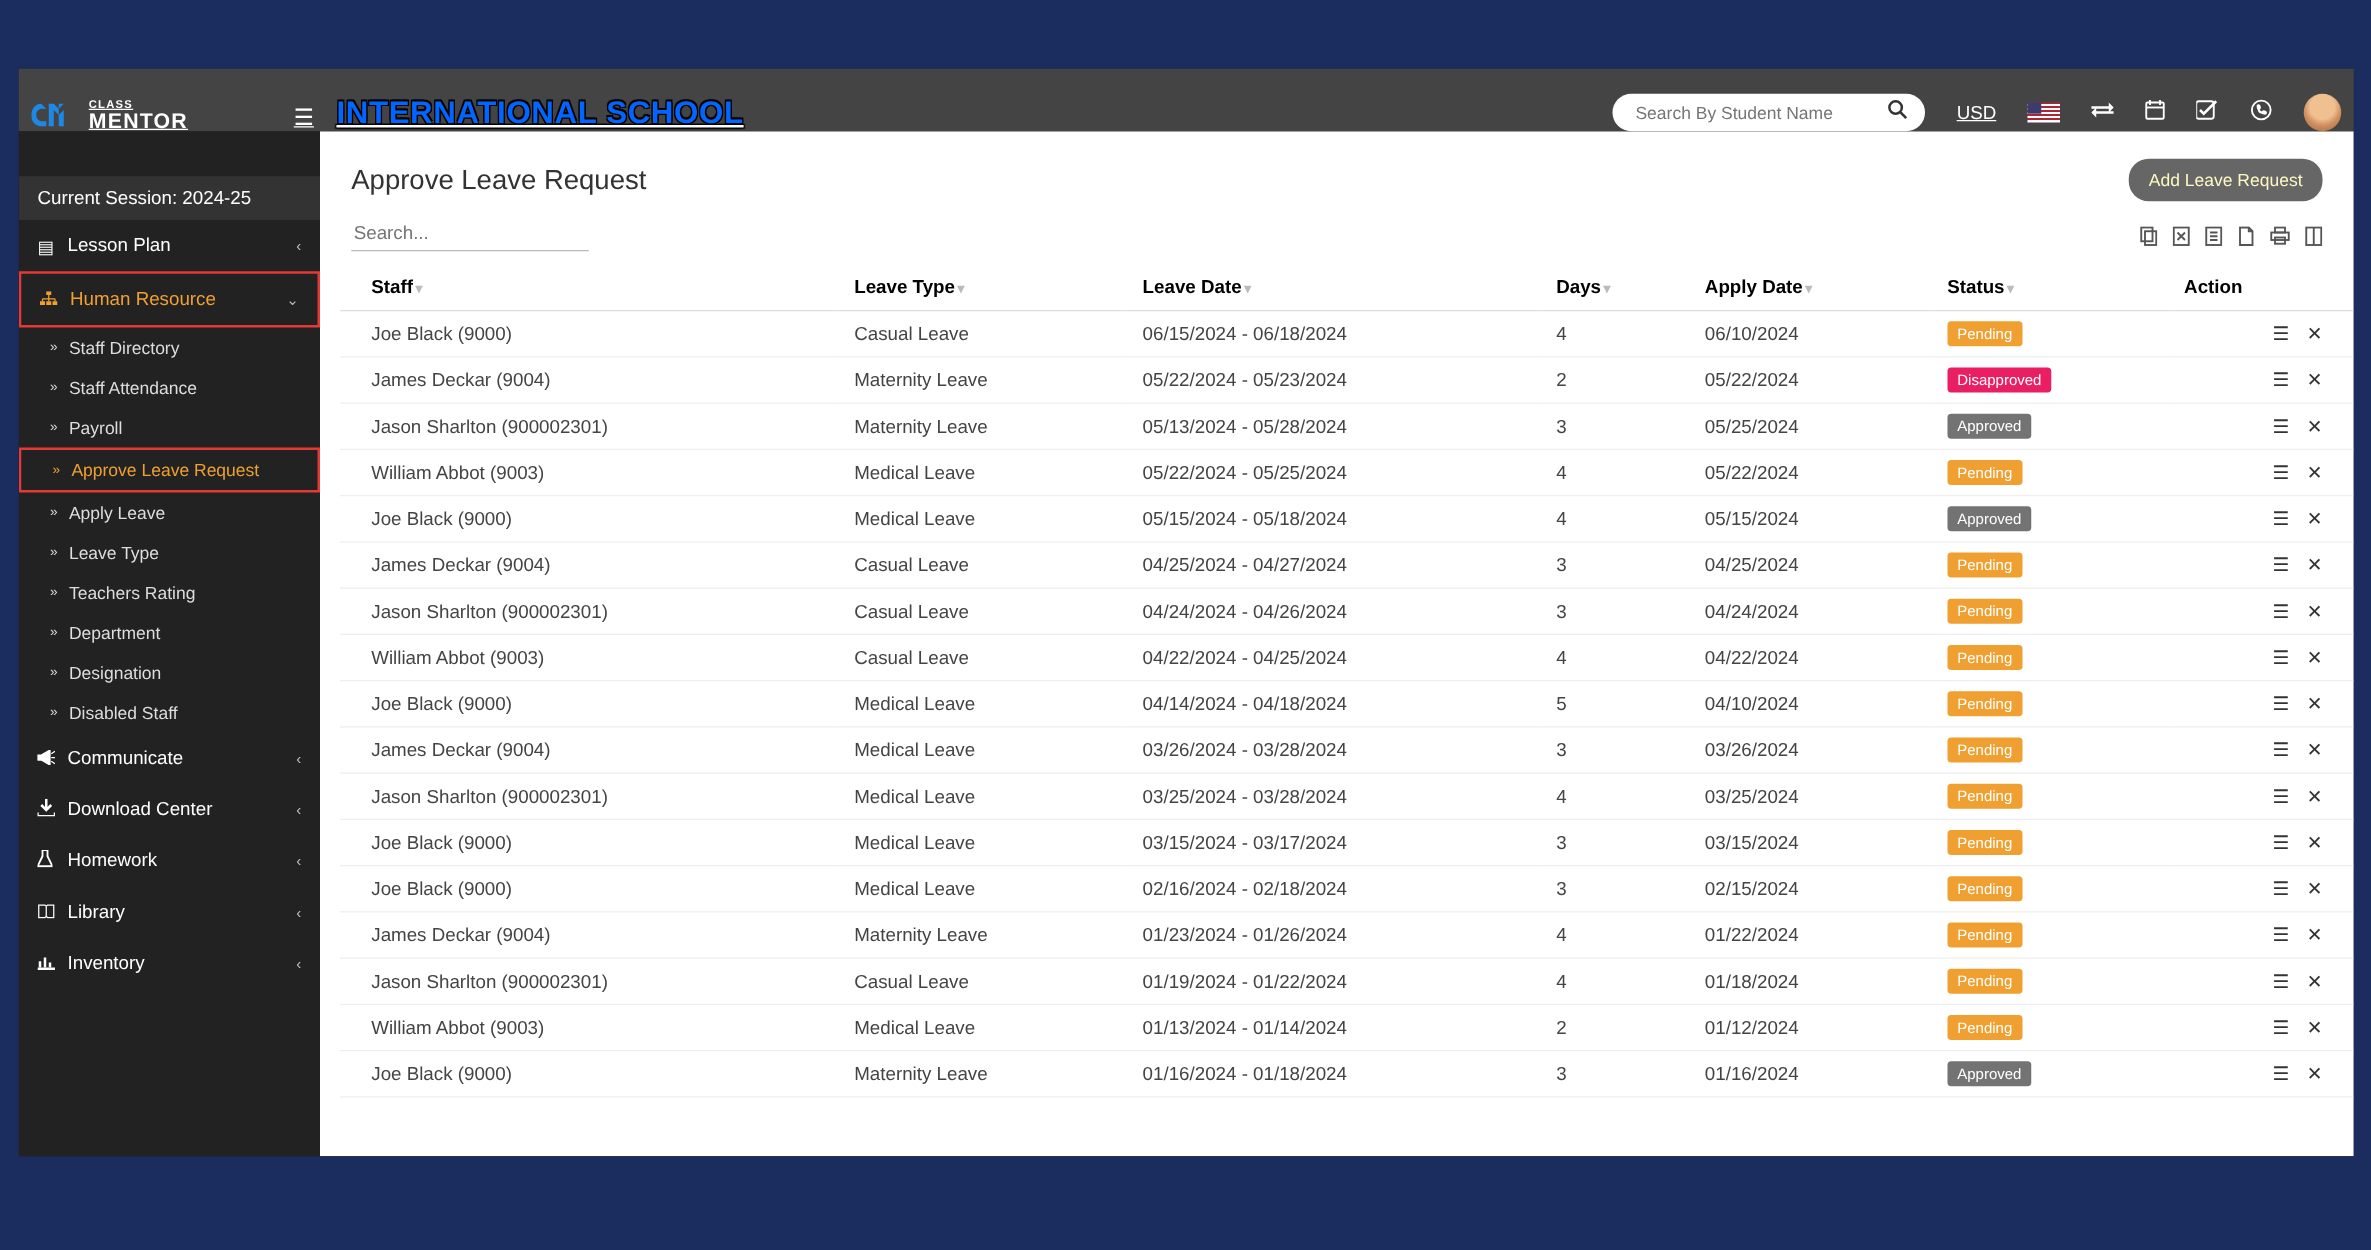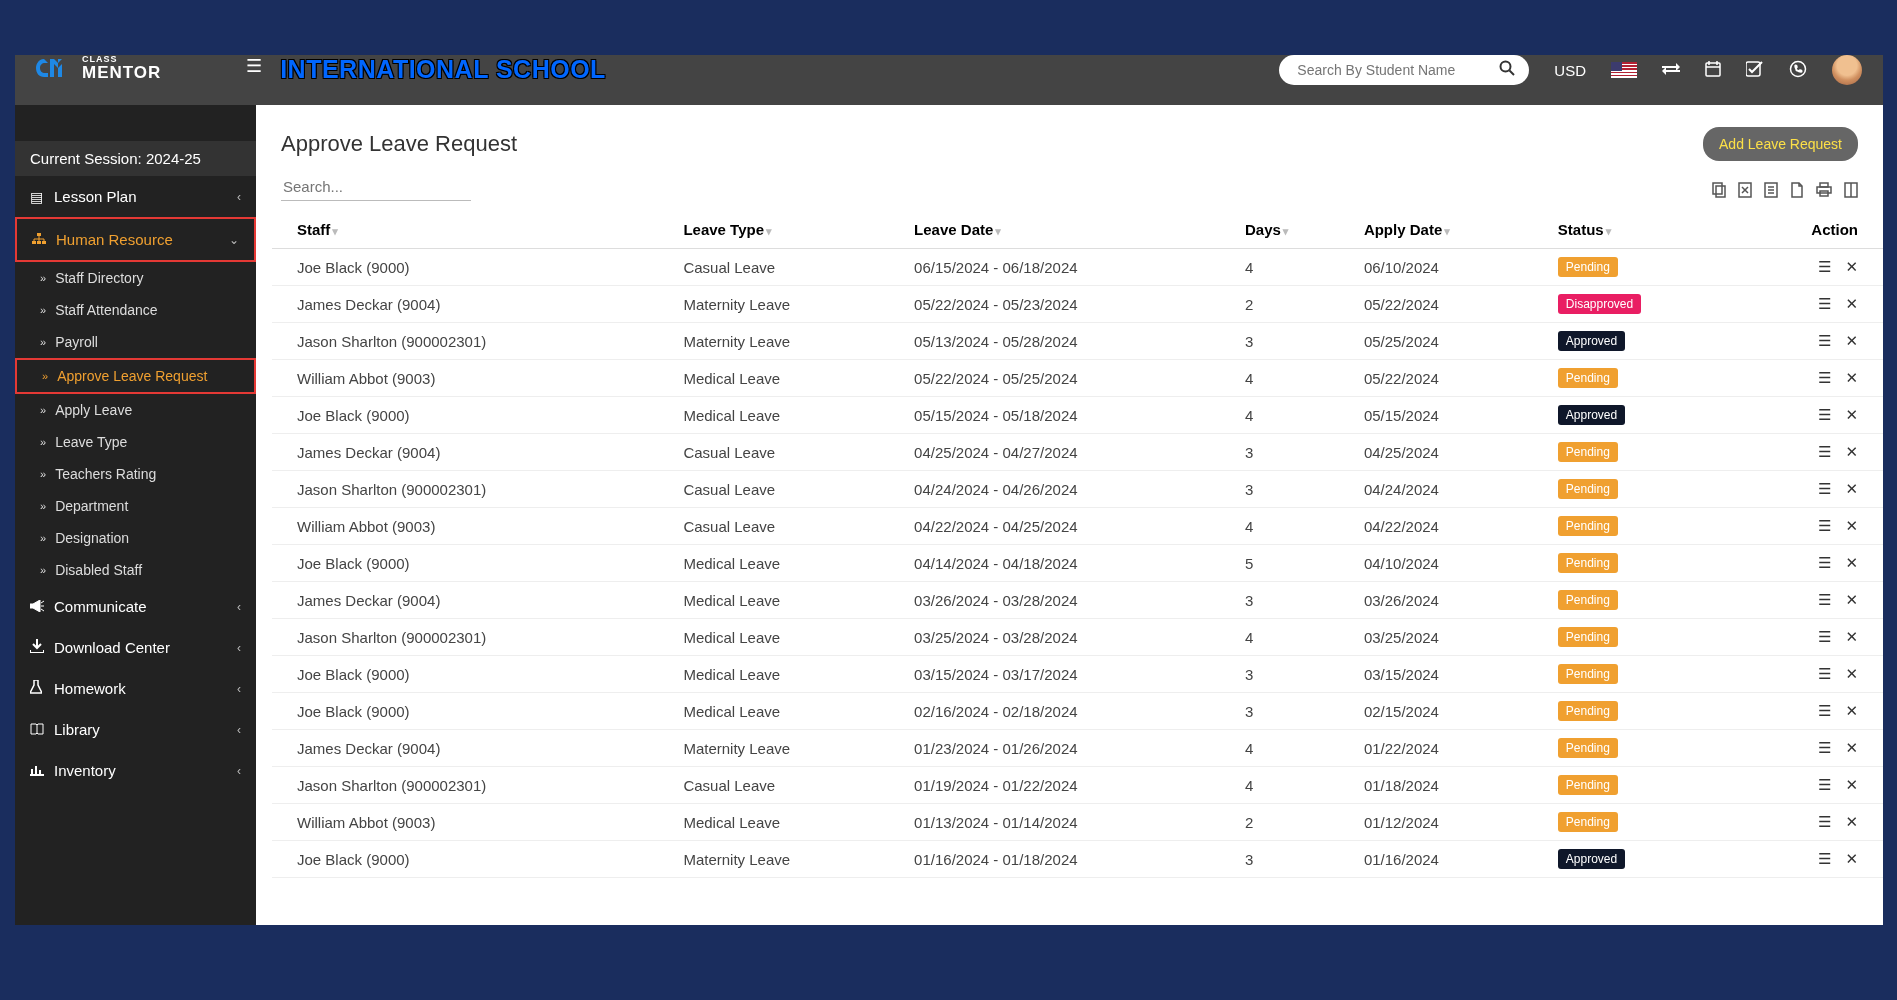--- a/index.html
+++ b/index.html
@@ -1,18 +1,18 @@
 <!DOCTYPE html>
 <html><head>
 <meta charset="utf-8">
 <style>
 * { margin:0; padding:0; box-sizing:border-box; font-family:Arial,Helvetica,sans-serif; }
 body { background:#1a2d5e; width:1897px; height:1000px; overflow:hidden; }
 .app { position:absolute; top:55px; left:15px; width:1868px; height:870px; background:#222; display:flex; flex-direction:column; }
-.topbar { height:50px; background:#444; color:#fff; display:flex; align-items:flex-start; padding:0 21px; }
+.topbar { height:50px; background:#444; color:#fff; display:flex; align-items:flex-end; padding:0 10px;text-decoration:underline; }
 .logo { width:210px; display:flex; align-items:center; gap:6px; }
 .logo-svg { width:40px; height:26px; }
 .logo-txt { display:flex; flex-direction:column; line-height:1; }
 .logo-txt .line1 { font-size:9px; letter-spacing:1px; font-weight:bold; color:#fff; }
 .logo-txt .line2 { font-size:17px; letter-spacing:1px; font-weight:bold; color:#fff; }
 .hamburger { margin-right:18px; font-size:18px; cursor:pointer; }
 .school-name { font-size:25px; font-weight:bold; color:#0066ff; text-shadow:-1px -1px 0 #000,1px -1px 0 #000,-1px 1px 0 #000,1px 1px 0 #000; letter-spacing:0.5px; }
 .top-right { margin-left:auto; display:flex; align-items:center; gap:25px; font-size:15px; }
 .search-wrap { position:relative; }
 .search-wrap input { width:250px; height:30px; border-radius:20px; border:none; padding:0 40px 0 18px; font-size:14px; color:#888; }
@@ -32,37 +32,37 @@
 .menu-item .mi { width:24px; font-size:14px; }
 .menu-item .chev { margin-left:auto; font-size:12px; color:#bbb; }
 .menu-item.highlighted { border:2px solid #e53935; }
 .menu-item.highlighted.active { color:#f0a030; }
 .sub-item { display:flex; align-items:center; padding:8px 15px 8px 25px; cursor:pointer; color:#ddd; font-size:14px; }
 .sub-item .dbl-chev { margin-right:9px; font-size:11px; }
 .sub-item.highlighted { border:2px solid #e53935; color:#f0a030; }
 .main { flex:1; background:#fff; display:flex; flex-direction:column; overflow:hidden; }
 .pg-head { display:flex; align-items:center; justify-content:space-between; padding:22px 25px 12px; }
 .pg-head h1 { font-size:22px; font-weight:normal; color:#333; }
-.add-btn { background:#666; color:#fde047; border:none; padding:9px 16px; font-size:14px; border-radius:16px; cursor:pointer; }
+.add-btn { background:#666; color:#fef9c3; border:none; padding:9px 16px; font-size:14px; border-radius:16px; cursor:pointer; }
 .tool-row { display:flex; align-items:flex-end; justify-content:space-between; padding:0 25px 10px; }
 .tbl-search { border:none; border-bottom:1px solid #bbb; width:190px; padding:5px 2px; font-size:15px; outline:none; }
 .export-icons { display:flex; gap:12px; color:#555; font-size:15px; }
 .export-icons span { cursor:pointer; }
 .tbl-scroll { flex:1; overflow-y:auto;padding-left:16px; }
 table { width:100%; border-collapse:collapse; }
 thead th { text-align:left; font-weight:bold; font-size:15px; padding:10px 12px; border-bottom:1px solid #ddd; color:#000; }
 thead th:first-child { padding-left:25px; }
-thead th:last-child { padding-right:25px; text-align:right; }
+thead th:last-child { padding-right:25px; text-align:left; }
 th .sort { color:#bbb; font-size:11px; margin-left:2px; }
 tbody td { font-size:15px; padding:8px 12px; border-bottom:1px solid #eee; color:#444; }
 tbody td:first-child { padding-left:25px; }
 tbody td:last-child { padding-right:25px; text-align:right; }
 .badge { display:inline-block; color:#fff; font-size:12px; padding:3px 8px; border-radius:3px; }
 .badge.pending { background:#f0a030; }
-.badge.approved { background:#0f172a; }
+.badge.approved { background:#737373; }
 .badge.disapproved { background:#e91e63; }
 .row-actions { display:inline-flex; gap:14px; color:#333; font-size:15px; }
 .row-actions span { cursor:pointer; }
 </style>
 </head>
 <body>
 
 <div class="app">
 
   <div class="topbar">

